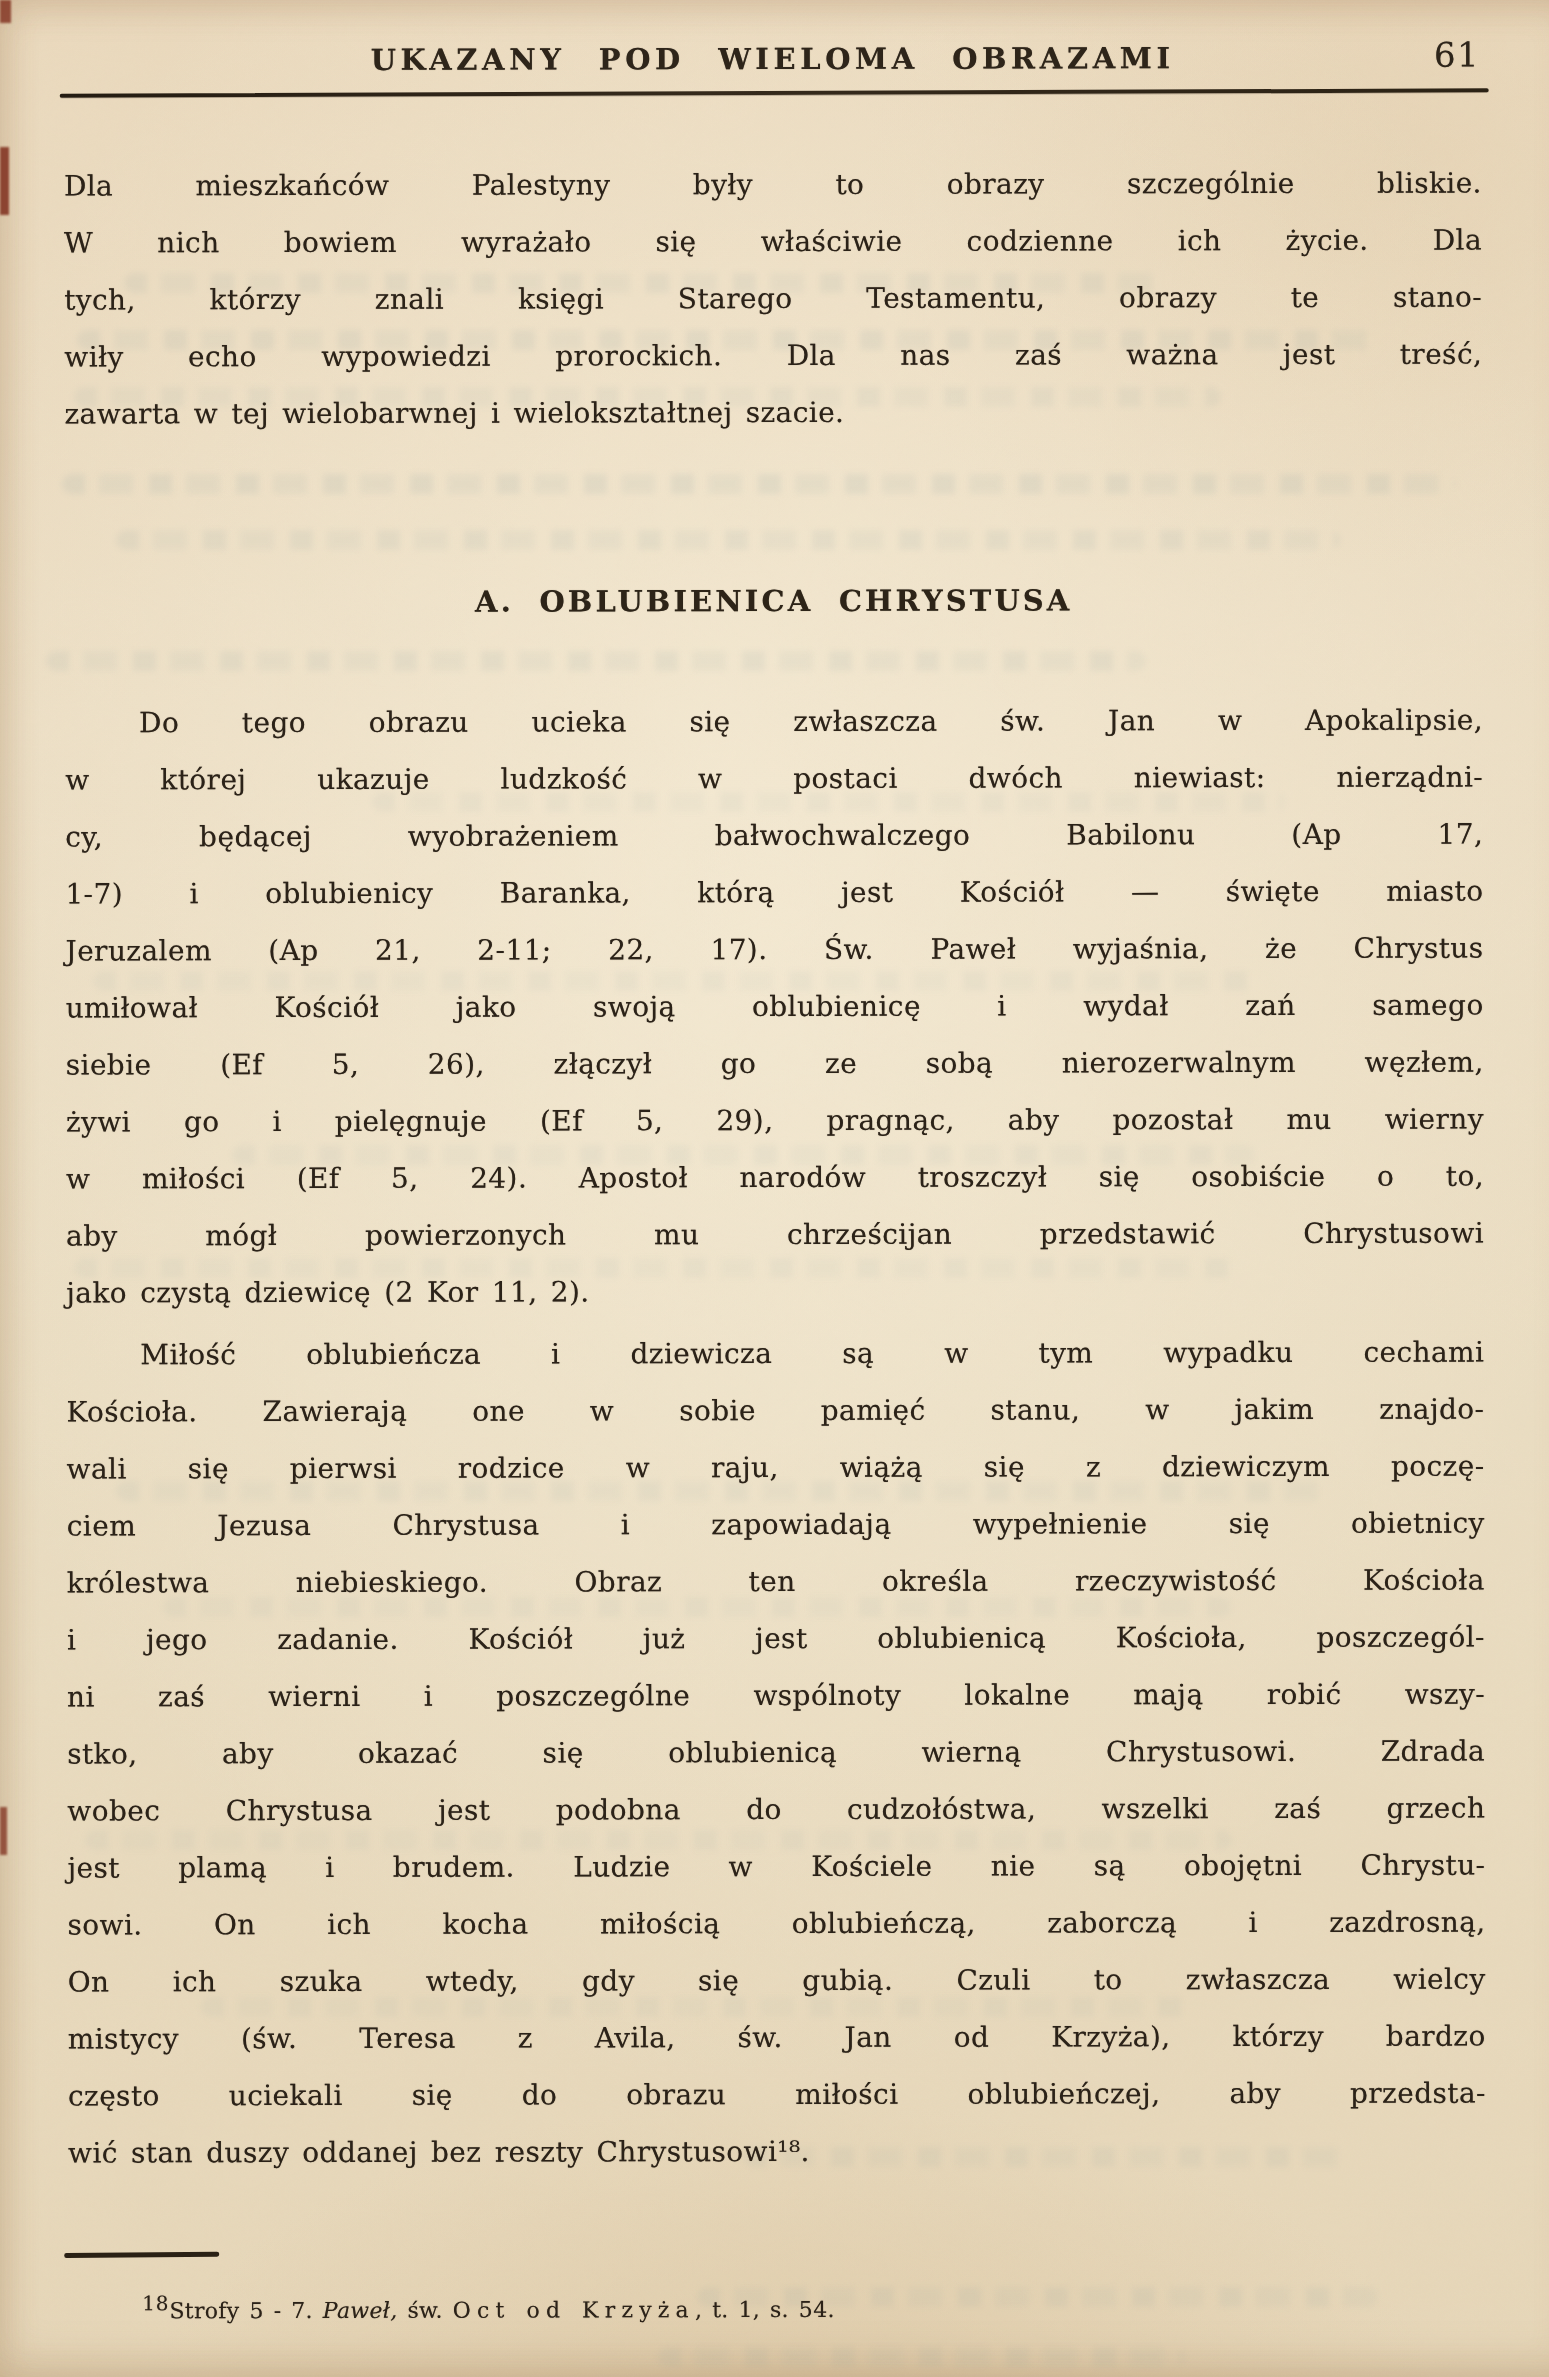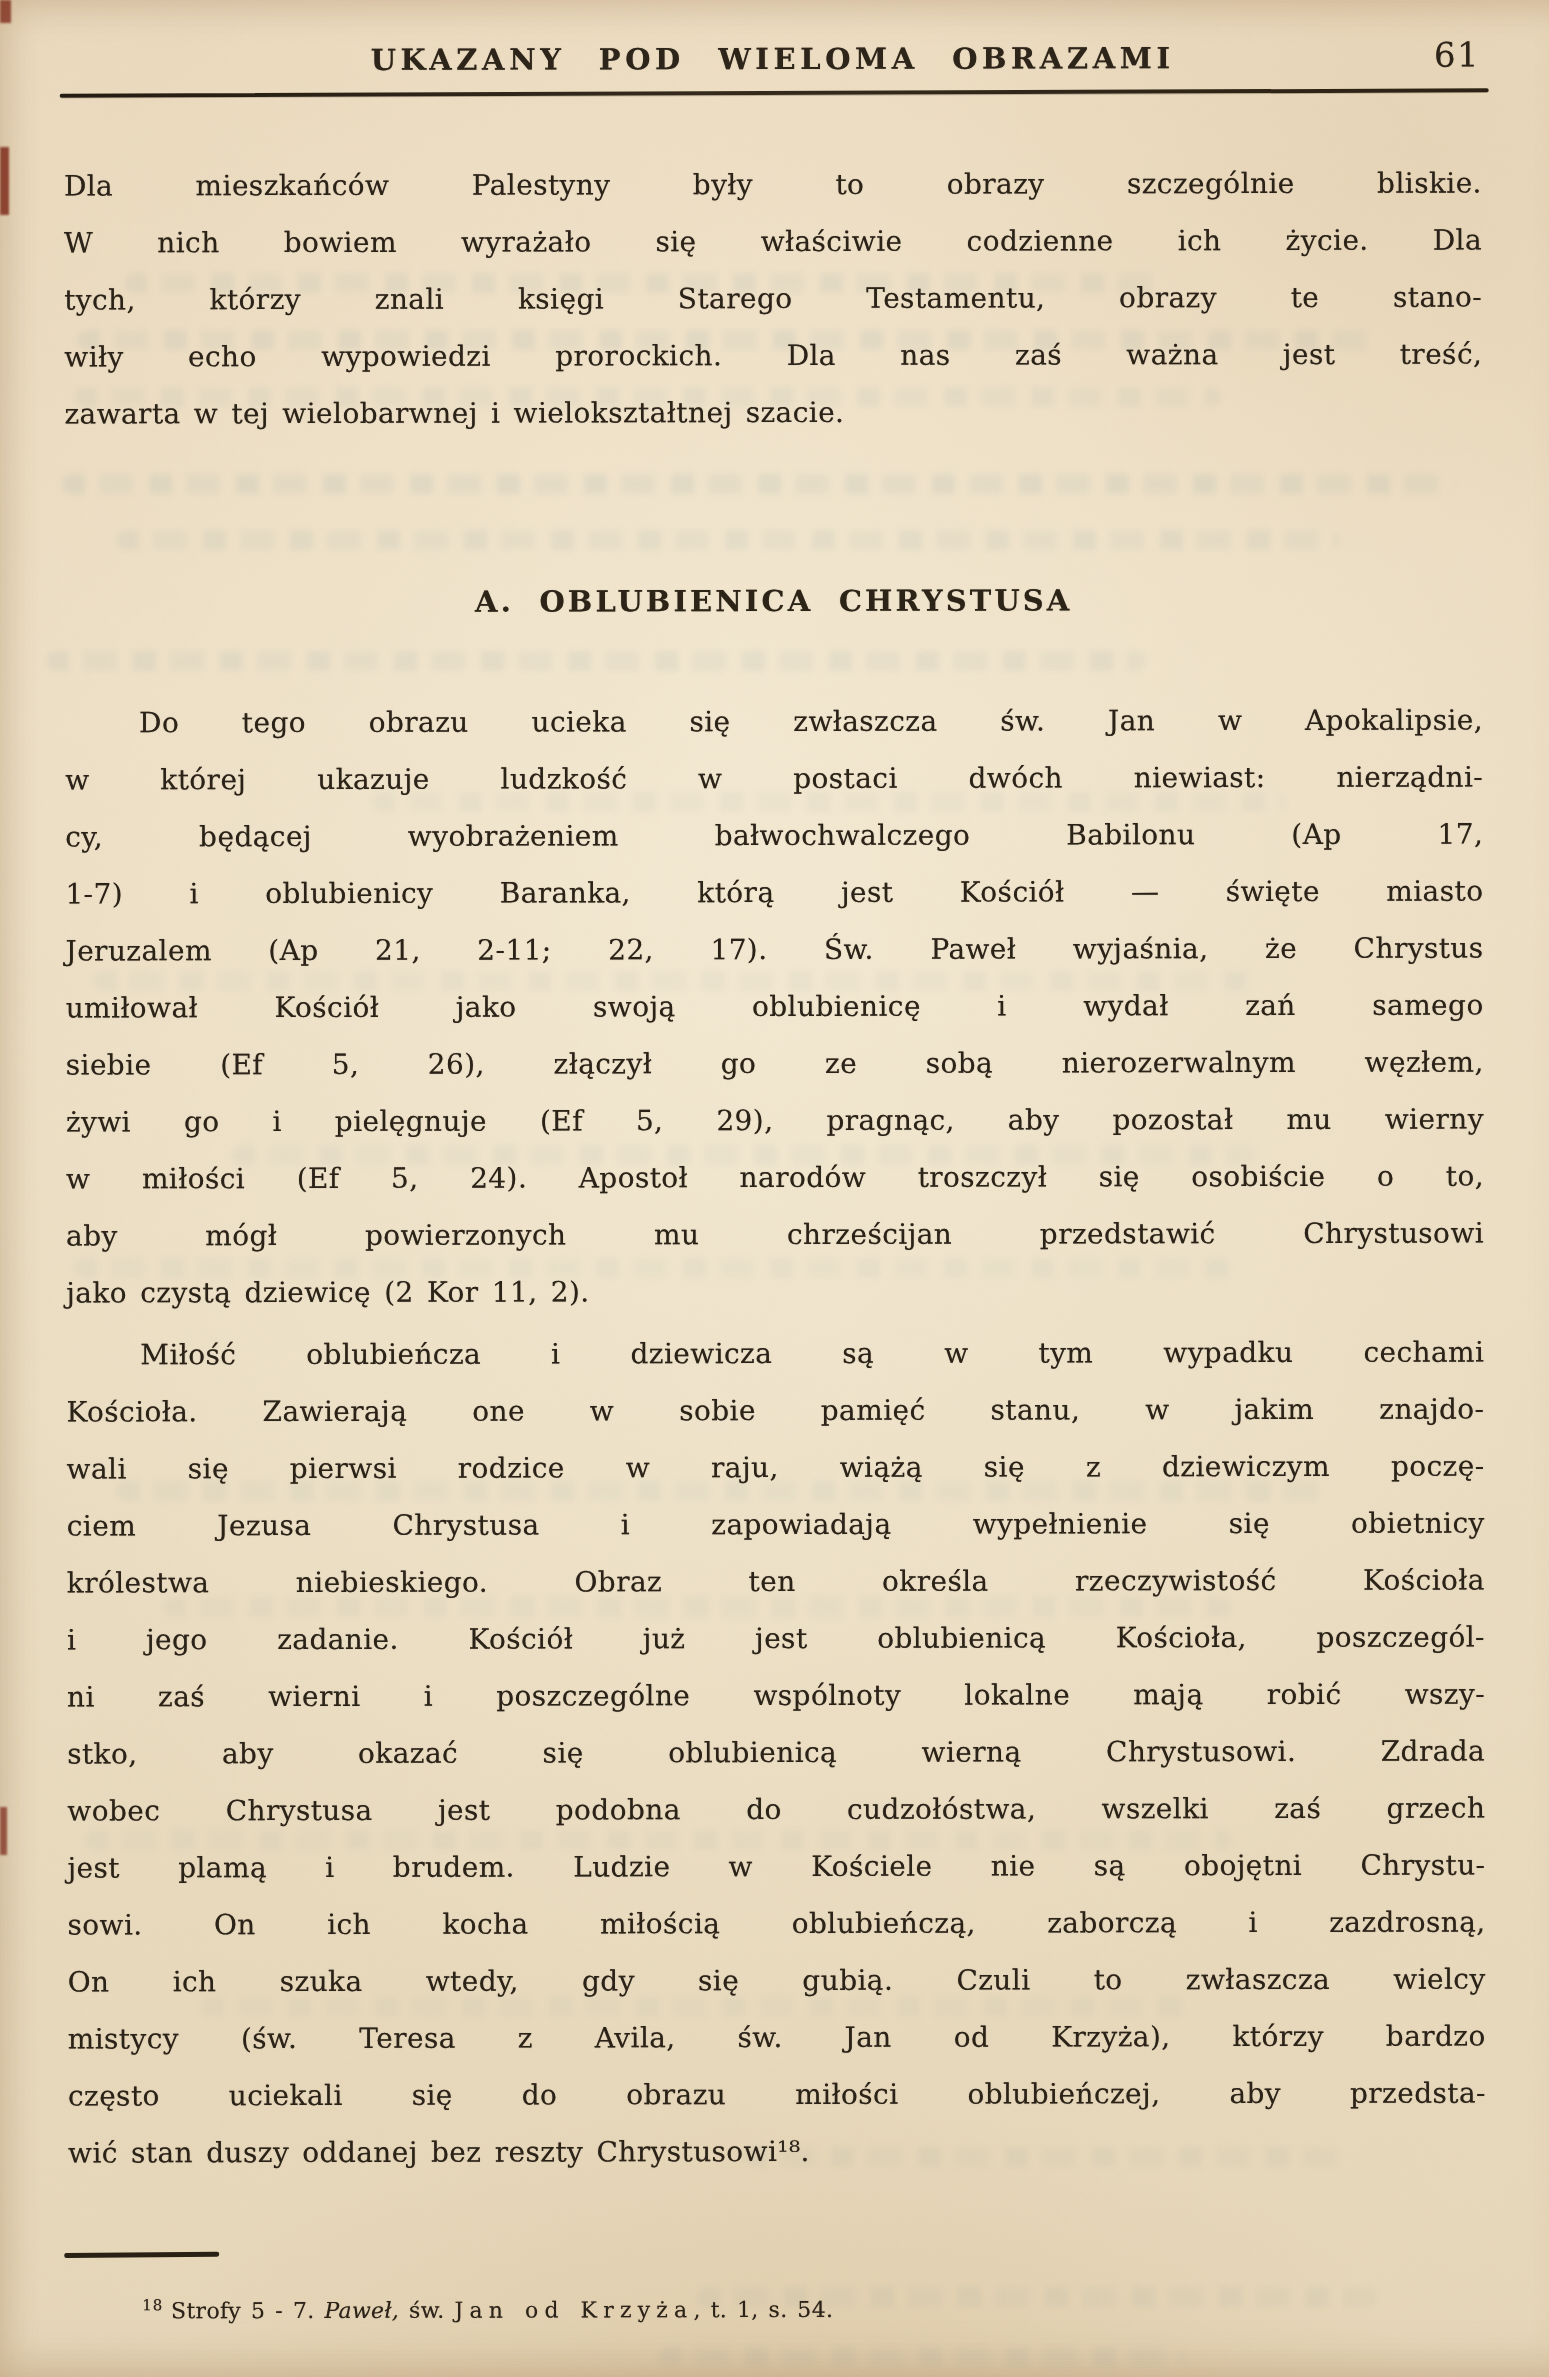--- a/index.html
+++ b/index.html
@@ -62,21 +62,21 @@
   
   .footnote-rule{
     position:absolute;left:62px;top:2251px;width:155px;height:4.6px;
     background:#2a2115;border-radius:2.3px;transform:rotate(-0.4deg);
   }
   .footnote{
     position:absolute;left:66px;top:2293px;width:1418px;margin:0;
     font-size:22px;line-height:34px;letter-spacing:0.3px;word-spacing:.12em;
     text-indent:74px;text-shadow:0 0 0.8px rgba(43,34,24,.5);
   }
-  .seg-superscript{font-size:15px;position:relative;top:-8.5px;margin-right:8px;letter-spacing:0.8px;}
+  .seg-superscript{font-size:20px;position:relative;top:-8.5px;margin-right:0;letter-spacing:0.8px;}
   .seg-italic{font-style:italic;}
   .seg-letterspaced{letter-spacing:6.2px;}
   
   .ghost{
     position:absolute;height:20px;border-radius:10px;
     filter:blur(3.1px);pointer-events:none;
     background:repeating-linear-gradient(90deg,
       rgba(128,152,154,.34) 0px, rgba(128,152,154,.34) 23px,
       rgba(128,152,154,0) 23px, rgba(128,152,154,0) 37px,
       rgba(134,158,156,.26) 37px, rgba(134,158,156,.26) 71px,
@@ -171,17 +171,17 @@
         <div class="line">wobec Chrystusa jest podobna do cudzołóstwa, wszelki zaś grzech</div>
         <div class="line">jest plamą i brudem. Ludzie w Kościele nie są obojętni Chrystu-</div>
         <div class="line">sowi. On ich kocha miłością oblubieńczą, zaborczą i zazdrosną,</div>
         <div class="line">On ich szuka wtedy, gdy się gubią. Czuli to zwłaszcza wielcy</div>
         <div class="line">mistycy (św. Teresa z Avila, św. Jan od Krzyża), którzy bardzo</div>
         <div class="line">często uciekali się do obrazu miłości oblubieńczej, aby przedsta-</div>
         <div class="line last">wić stan duszy oddanej bez reszty Chrystusowi¹⁸.</div>
       </section>
 
     <div class="footnote-rule"></div>
-    <p class="footnote"><span class="seg-superscript">18</span><span class="seg-normal">Strofy 5 - 7. </span><span class="seg-italic">Paweł,</span><span class="seg-normal"> św. </span><span class="seg-letterspaced">Jan od Krzyża</span><span class="seg-normal">, t. 1, s. 54.</span></p>
+    <p class="footnote"><span class="seg-superscript">18</span><span class="seg-normal">Strofy 5 - 7. </span><span class="seg-italic">Paweł,</span><span class="seg-normal"> św. </span><span class="seg-letterspaced">Oct od Krzyża</span><span class="seg-normal">, t. 1, s. 54.</span></p>
 
   </div>
 </div>
 
 
 </body></html>

